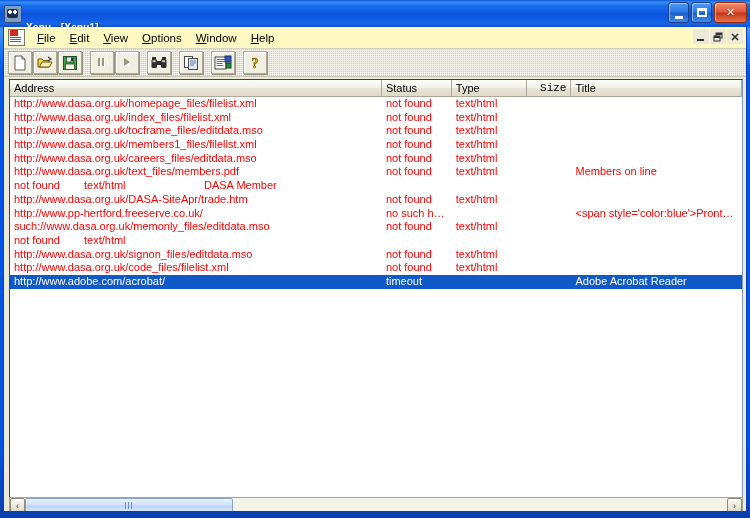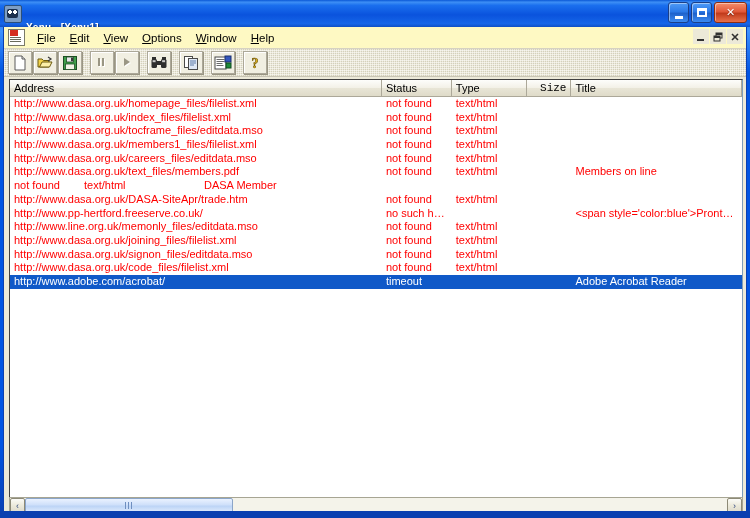--- a/index.html
+++ b/index.html
@@ -365,28 +365,27 @@
             <div class="cell c-title"></div>
           </div>
           <div class="lv-row bad">
             <div class="cell c-address">http://www.pp-hertford.freeserve.co.uk/</div>
             <div class="cell c-status">no such host</div>
             <div class="cell c-type"></div>
             <div class="cell c-size"></div>
             <div class="cell c-title">&lt;span style='color:blue'&gt;Prontap…</div>
           </div>
           <div class="lv-row bad">
-            <div class="cell c-address">http://www.line.org.uk/memonly_files/editdata.mso</div>
-            <div class="cell c-status">not found</div>
-            <div class="cell c-type">text/html</div>
-            <div class="cell c-size"></div>
-            <div class="cell c-title"></div>
-          </div>
-          <div class="lv-row bad">
-            <div class="cell c-address">http://www.dasa.org.uk/joining_files/filelist.xml</div>
+            <div class="cell c-address">such://www.dasa.org.uk/memonly_files/editdata.mso</div>
+            <div class="cell c-status">not found</div>
+            <div class="cell c-type">text/html</div>
+            <div class="cell c-size"></div>
+            <div class="cell c-title"></div>
+          </div>
+          <div class="lv-row bad">
             <div class="cell c-status">not found</div>
             <div class="cell c-type">text/html</div>
             <div class="cell c-size"></div>
             <div class="cell c-title"></div>
           </div>
           <div class="lv-row bad">
             <div class="cell c-address">http://www.dasa.org.uk/signon_files/editdata.mso</div>
             <div class="cell c-status">not found</div>
             <div class="cell c-type">text/html</div>
             <div class="cell c-size"></div>

